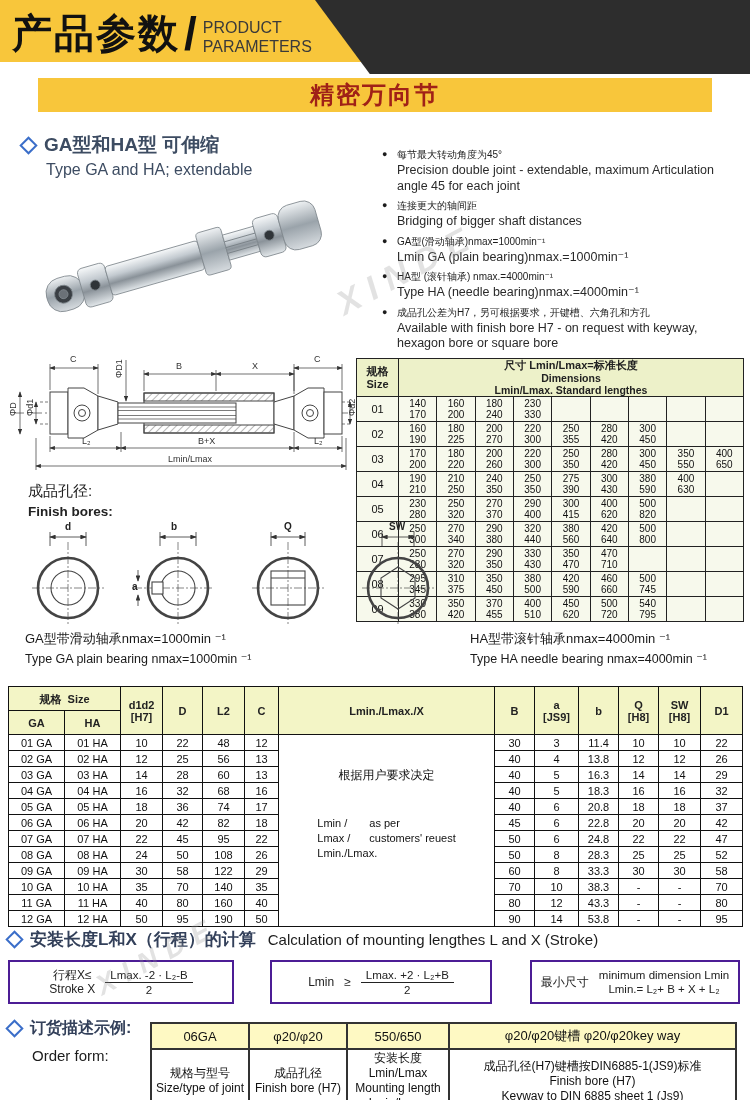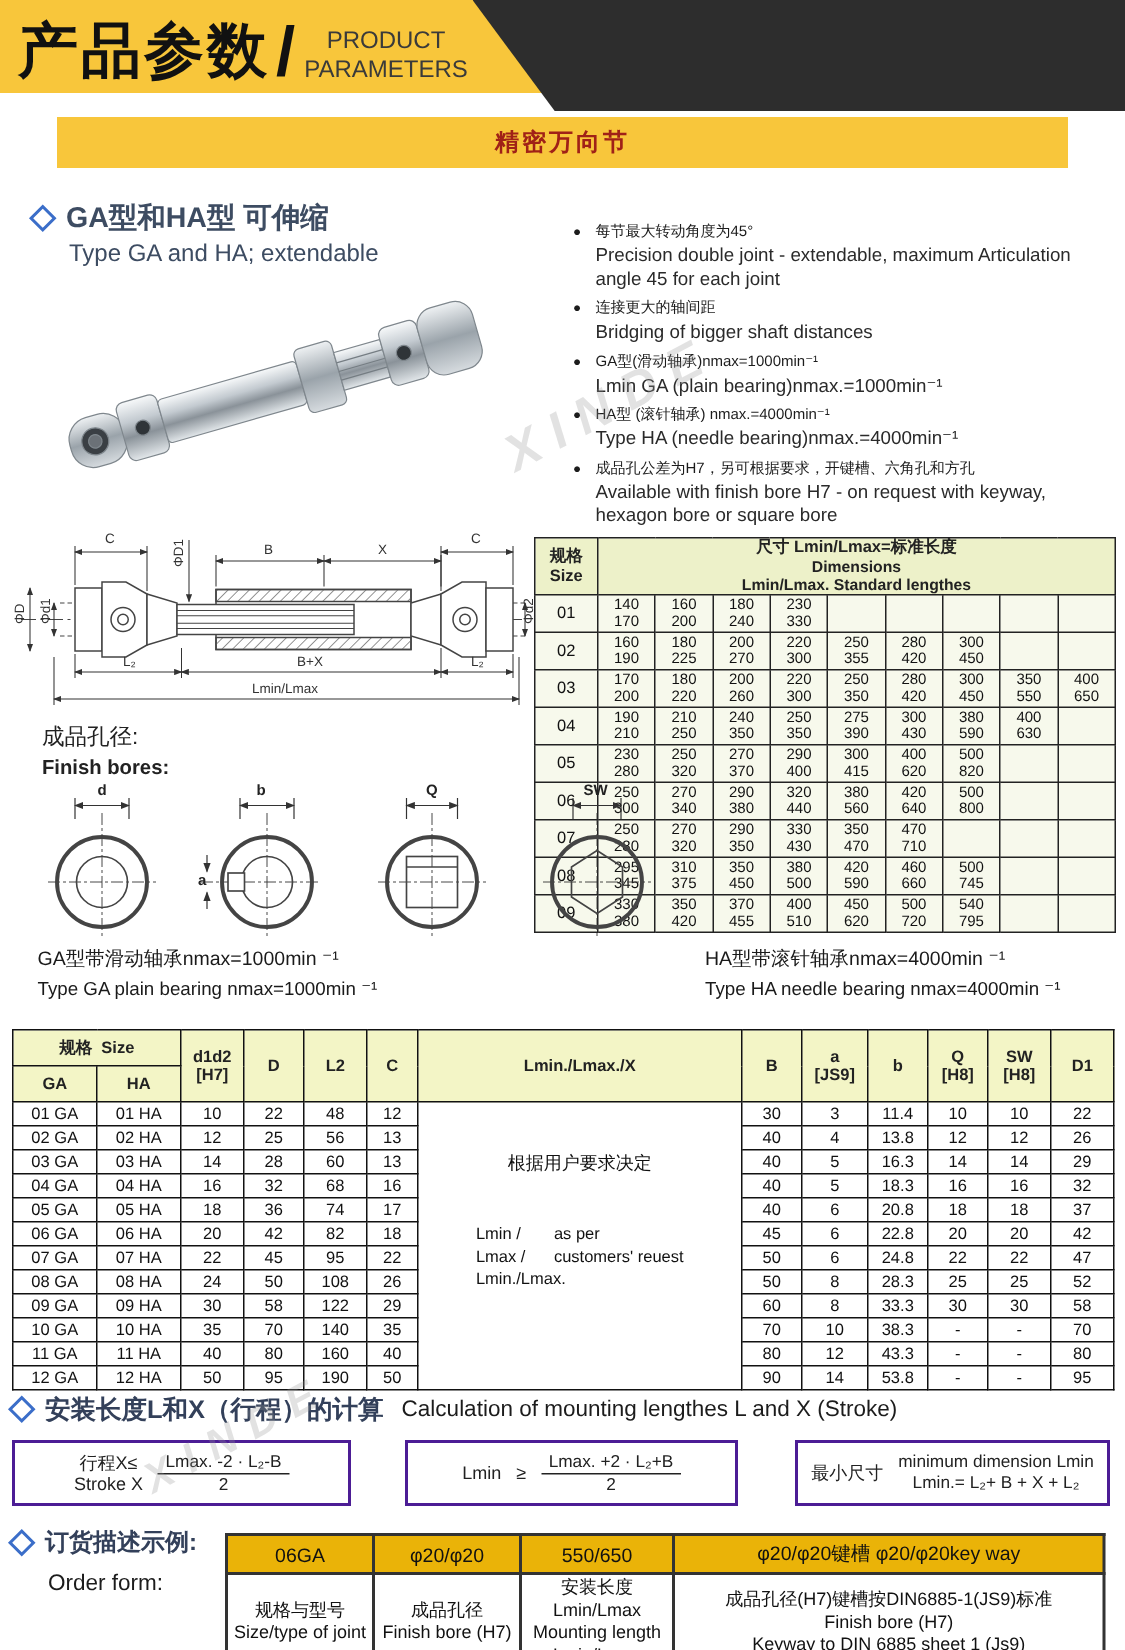--- a/index.html
+++ b/index.html
@@ -6,24 +6,24 @@
   .page{position:relative;width:750px;height:1100px;background:#fff;overflow:hidden;
         font-family:"Liberation Sans","DejaVu Sans",sans-serif;color:#222;}
 
   
   .top-band{position:absolute;top:0;left:0;width:750px;height:62px;background:#F8C63B;}
   .dark-poly{position:absolute;top:0;right:0;width:435px;height:74px;background:#2D2D2D;
              clip-path:polygon(0 0,100% 0,100% 100%,12.6% 100%);}
   .hdr-inner{position:absolute;top:6px;left:12px;display:flex;align-items:center;z-index:2;}
   .hdr-cn{font-size:40px;font-weight:900;color:#111;letter-spacing:2px;}
   .hdr-slash{font-size:46px;font-weight:700;color:#111;margin:0 6px 0 4px;}
-  .hdr-en{display:flex;flex-direction:column;font-size:16px;line-height:1.15;color:#3A3A3A;margin-top:8px;align-items:center;}
+  .hdr-en{display:flex;flex-direction:column;font-size:16px;line-height:1.15;color:#3A3A3A;margin-top:8px;}
   .banner{position:absolute;top:78px;left:38px;width:674px;height:34px;background:#F8C63B;
           display:flex;align-items:center;justify-content:center;}
-  .banner span{font-size:16px;font-weight:800;color:#A02117;letter-spacing:2px;}
+  .banner span{font-size:24px;font-weight:800;color:#A02117;letter-spacing:2px;}
 
   
   .diamond{display:inline-block;width:9px;height:9px;border:2px solid #3B6EC9;
            transform:rotate(45deg);margin-right:9px;flex:none;}
   .sec1{position:absolute;top:132px;left:22px;}
   .sec1 .cn{display:flex;align-items:center;font-size:19px;font-weight:700;color:#3D4C62;}
   .sec1 .en{margin-left:24px;font-size:16px;color:#3D4C62;margin-top:3px;}
 
   
   .bullets{position:absolute;top:146px;left:382px;width:358px;}
@@ -94,21 +94,21 @@
   .frac .den{padding-top:1px;}
   .cbox3 .rhs{display:flex;flex-direction:column;line-height:14px;font-size:11.5px;text-align:center;}
 
   
   .order-title{position:absolute;top:1018px;left:8px;}
   .order-title .cn{display:flex;align-items:center;font-size:16px;font-weight:700;color:#33405A;}
   .order-title .en{margin-left:24px;font-size:15px;color:#1c1c1c;margin-top:8px;}
   .order-wrap{position:absolute;top:1022px;left:150px;width:585px;}
   table.order{border-collapse:collapse;width:100%;table-layout:fixed;}
   table.order td{border:2px solid #333;text-align:center;padding:1px 2px;}
-  table.order tr.r1 td{background:#eab308;font-size:13px;height:22px;color:#111;}
+  table.order tr.r1 td{background:#fef9c3;font-size:13px;height:22px;color:#111;}
   table.order tr.r2 td{background:#fff;font-size:12px;line-height:15px;height:60px;color:#111;}
 </style>
 </head>
 <body>
 
 <div class="page">
 
   <div class="top-band"></div>
   <div class="dark-poly"></div>
   <div class="hdr-inner">

